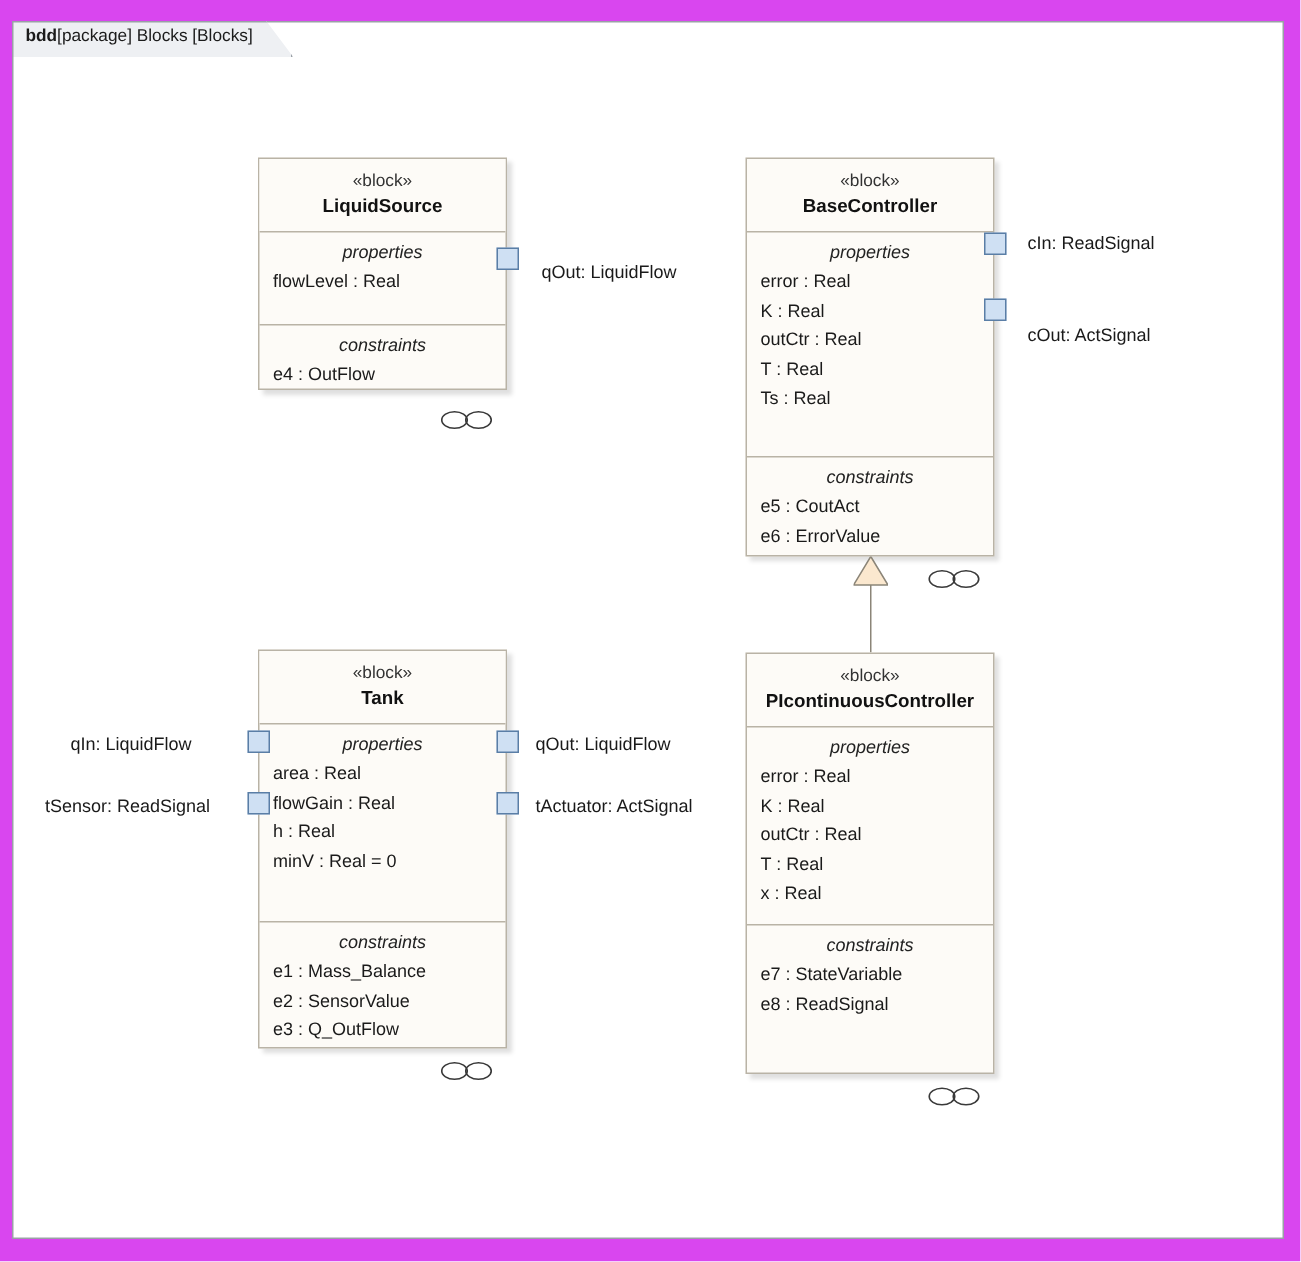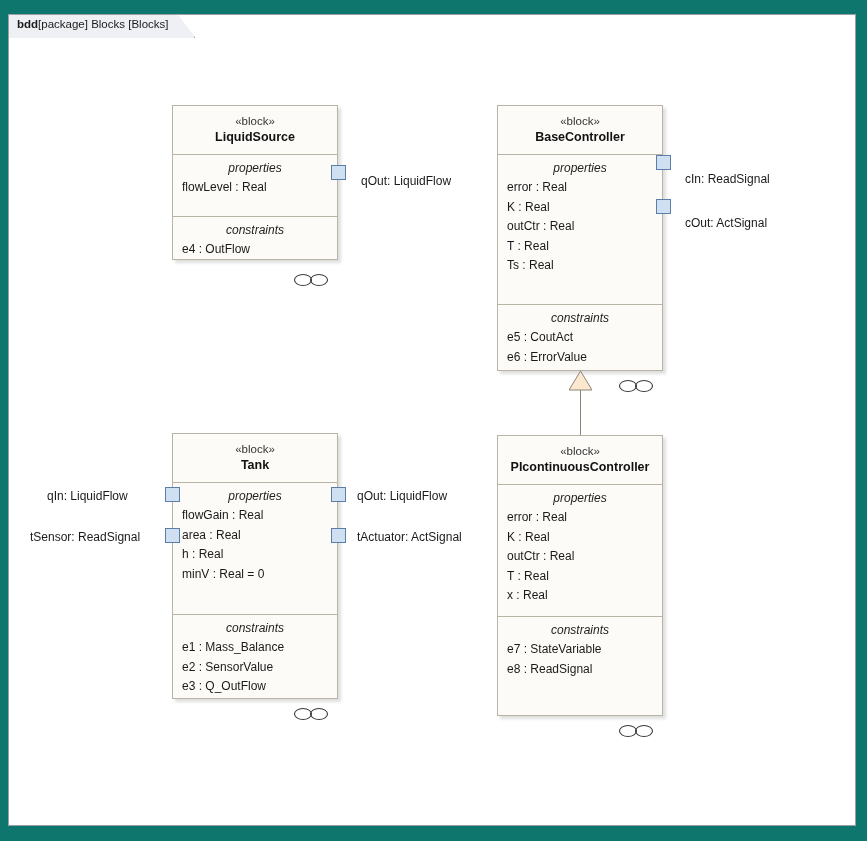--- a/index.html
+++ b/index.html
@@ -7,21 +7,21 @@
     padding: 0;
     background: #ffffff;
   }
   body {
     font-family: "Liberation Sans", sans-serif;
   }
   #canvas {
     position: relative;
     width: 867px;
     height: 841px;
-    background: #0f766e;
+    background: #d946ef;
     overflow: hidden;
   }
   
   .frame {
     position: absolute;
     left: 8px;
     top: 14px;
     width: 848px;
     height: 812px;
     border: 1px solid #9aa0a6;
@@ -175,38 +175,38 @@
       <div class="comp-title">constraints</div>
       <div class="feature">e5 : CoutAct</div>
       <div class="feature">e6 : ErrorValue</div>
       <svg class="constraint-glyph" viewBox="0 0 36 14">
         <ellipse cx="10" cy="7" rx="8.5" ry="5.5" fill="none" stroke="#3a3a3a" stroke-width="1.1"></ellipse>
         <ellipse cx="26" cy="7" rx="8.5" ry="5.5" fill="none" stroke="#3a3a3a" stroke-width="1.1"></ellipse>
       </svg>
     </div>
   </div>
   <div class="port" style="left:656px; top:155px;"></div>
-  <div class="port-label" style="left:685px; top:172px;">cIn: ReadSignal</div>
+  <div class="port-label" style="left:685px; top:155px;">cIn: ReadSignal</div>
   <div class="port" style="left:656px; top:199px;"></div>
   <div class="port-label" style="left:685px; top:216px;">cOut: ActSignal</div>
 
   <div class="gen-line" style="left:580px; top:390px; height:45px;"></div>
   <svg class="gen-arrow" style="left:569px; top:371px; width:23px; height:20px;" viewBox="0 0 23 20">
     <polygon points="11.5,0 23,19 0,19" fill="#fbe8cf" stroke="#8b8578" stroke-width="1"></polygon>
   </svg>
 
   <div class="block" style="left:172px; top:433px; width:166px; height:266px;">
     <div class="hdr">
       <div class="stereo">«block»</div>
       <div class="bname">Tank</div>
     </div>
     <div class="compartment" style="height:117px;">
       <div class="comp-title">properties</div>
+      <div class="feature">area : Real</div>
       <div class="feature">flowGain : Real</div>
-      <div class="feature">area : Real</div>
       <div class="feature">h : Real</div>
       <div class="feature">minV : Real = 0</div>
     </div>
     <div class="compartment" style="height:98px;">
       <div class="comp-title">constraints</div>
       <div class="feature">e1 : Mass_Balance</div>
       <div class="feature">e2 : SensorValue</div>
       <div class="feature">e3 : Q_OutFlow</div>
       <svg class="constraint-glyph" viewBox="0 0 36 14">
         <ellipse cx="10" cy="7" rx="8.5" ry="5.5" fill="none" stroke="#3a3a3a" stroke-width="1.1"></ellipse>

